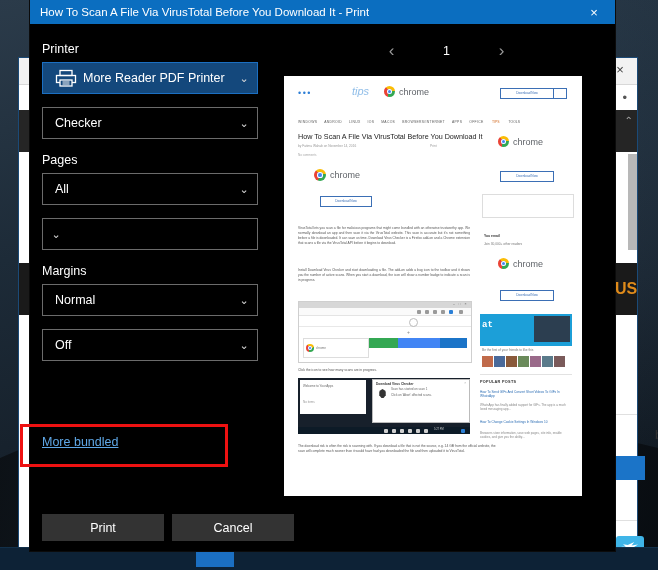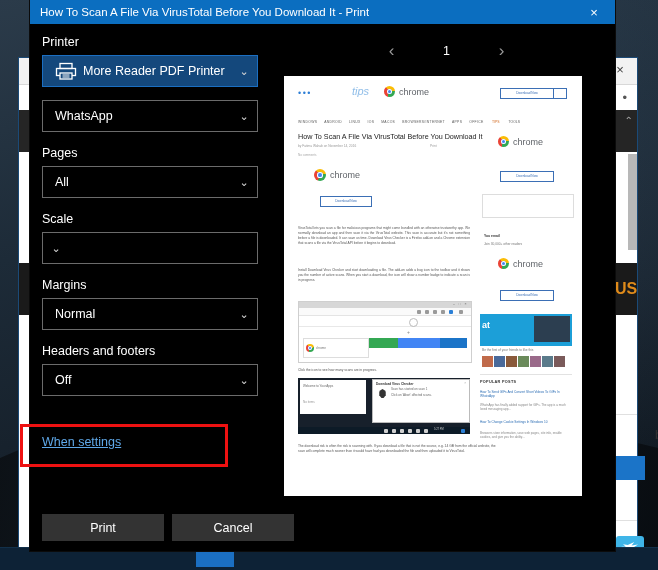--- a/index.html
+++ b/index.html
@@ -216,21 +216,21 @@
     position: relative;
     display: flex;
     height: 527px;
   }
 
   
   #settings-pane {
     width: 248px;
     position: relative;
     flex-shrink: 0;
-    padding: 10px 0 0 12px;
+    padding: 17px 0 0 12px;
     box-sizing: border-box;
   }
   .field-label {
     color: #ffffff;
     font-size: 12.5px;
     margin: 0 0 5px 0;
     line-height: 16px;
   }
   .field-group { margin-bottom: 13px; }
   .combo {
@@ -418,21 +418,21 @@
             clip-path: polygon(50% 0, 72% 14%, 86% 30%, 86% 70%, 62% 100%, 38% 100%, 14% 70%, 14% 30%, 28% 14%); }
   .pp-taskbar { position: absolute; left: 0; bottom: 0; width: 100%; height: 7px; background: #0d1b27; }
   .pp-taskbar .tbi { position: absolute; top: 1.5px; width: 4px; height: 4px; background: #cfcfcf; border-radius: 1px; }
 
   
   .pp-sb { position: absolute; left: 196px; width: 94px; }
   .pp-sb-box { border: 1px solid #ddd; background: #fff; }
   .pp-sb-label { font-size: 3.2px; color: #777; }
   .pp-sb-strong { font-size: 3.4px; color: #333; font-weight: bold; }
   .pp-ad { position: absolute; background: #1c9fd8; overflow: hidden; }
-  .pp-ad .at { position: absolute; left: 2px; top: 6px; color: #fff; font-size: 9px; font-weight: bold; }
+  .pp-ad .at { position: absolute; left: 2px; top: 6px; color: #fff; font-size: 9px; font-weight: bold; font-family: Liberation Mono, monospace; }
   .pp-ad .panel { position: absolute; right: 2px; top: 2px; width: 36px; height: 26px; background: #2c3e50; }
   .pp-thumbs { position: absolute; display: flex; gap: 1px; }
   .pp-thumbs div { width: 11px; height: 11px; }
   .pp-pop-head { font-size: 3.8px; color: #333; font-weight: bold; letter-spacing: .3px; }
   .pp-pop-link { font-size: 3.2px; color: #2e6fb5; line-height: 4.4px; }
   .pp-pop-body { font-size: 3px; color: #888; line-height: 4px; }
   .pp-hr { height: 1px; background: #e2e2e2; position: absolute; }
   .pp-bottom-para { left: 14px; font-size: 3.3px; color: #555; width: 198px; line-height: 5px; }
 </style>
 </head>
@@ -493,58 +493,56 @@
               <line x1="9.5" y1="16" x2="16.5" y2="16" stroke="#ffffff" stroke-width="1"></line>
             </svg>
           </span>
           <span class="combo-text">More Reader PDF Printer</span>
           <span class="chev">⌄</span>
         </div>
       </div>
 
       <div class="field-group">
         <div class="combo">
-          <span class="combo-text">WhatsApp</span>
+          <span class="combo-text">Checker</span>
           <span class="chev">⌄</span>
         </div>
       </div>
 
       <div class="field-group">
         <div class="field-label">Pages</div>
         <div class="combo">
           <span class="combo-text">All</span>
           <span class="chev">⌄</span>
         </div>
       </div>
 
       <div class="field-group">
-        <div class="field-label">Scale</div>
         <div class="combo">
           <span class="chev">⌄</span>
         </div>
       </div>
 
       <div class="field-group">
         <div class="field-label">Margins</div>
         <div class="combo">
           <span class="combo-text">Normal</span>
           <span class="chev">⌄</span>
         </div>
       </div>
 
       <div class="field-group">
-        <div class="field-label">Headers and footers</div>
         <div class="combo">
           <span class="combo-text">Off</span>
           <span class="chev">⌄</span>
         </div>
       </div>
 
       <div id="more-settings-wrap">
-        <span id="more-settings-link">When settings</span>
+        <span id="more-settings-link">More bundled</span>
       </div>
 
       <div id="red-annotation"></div>
 
       <div id="button-row">
         <button class="dlg-btn">Print</button>
         <button class="dlg-btn">Cancel</button>
       </div>
     </div>
 

